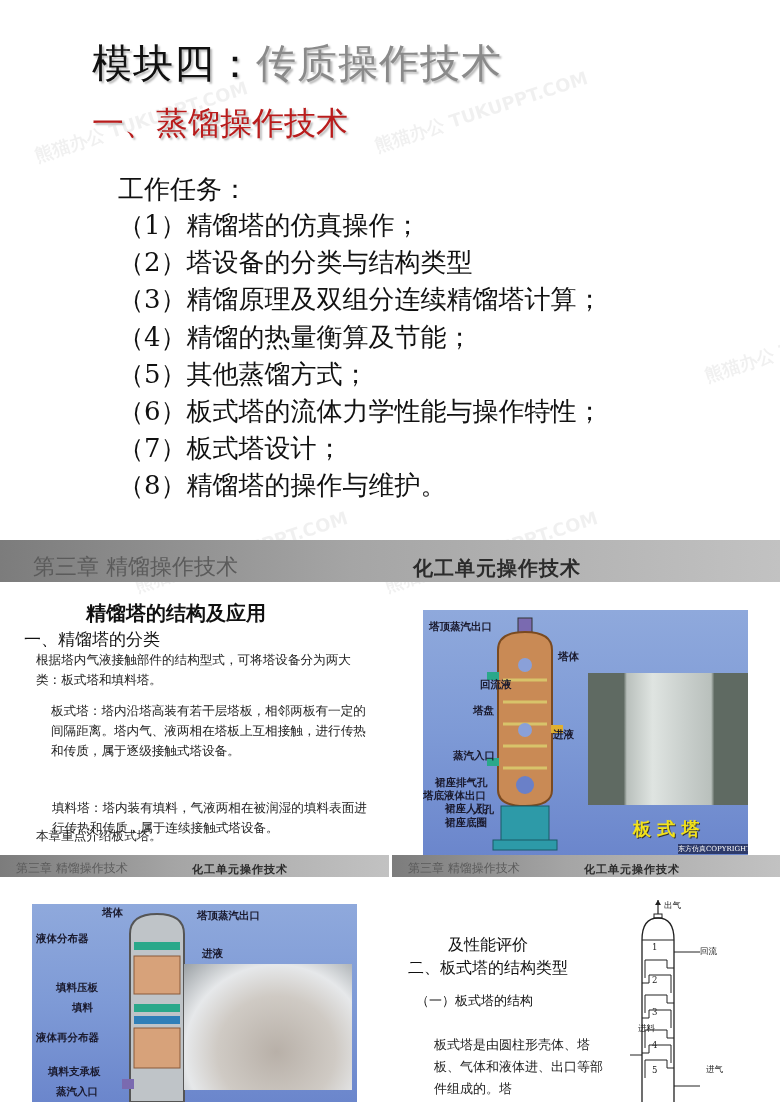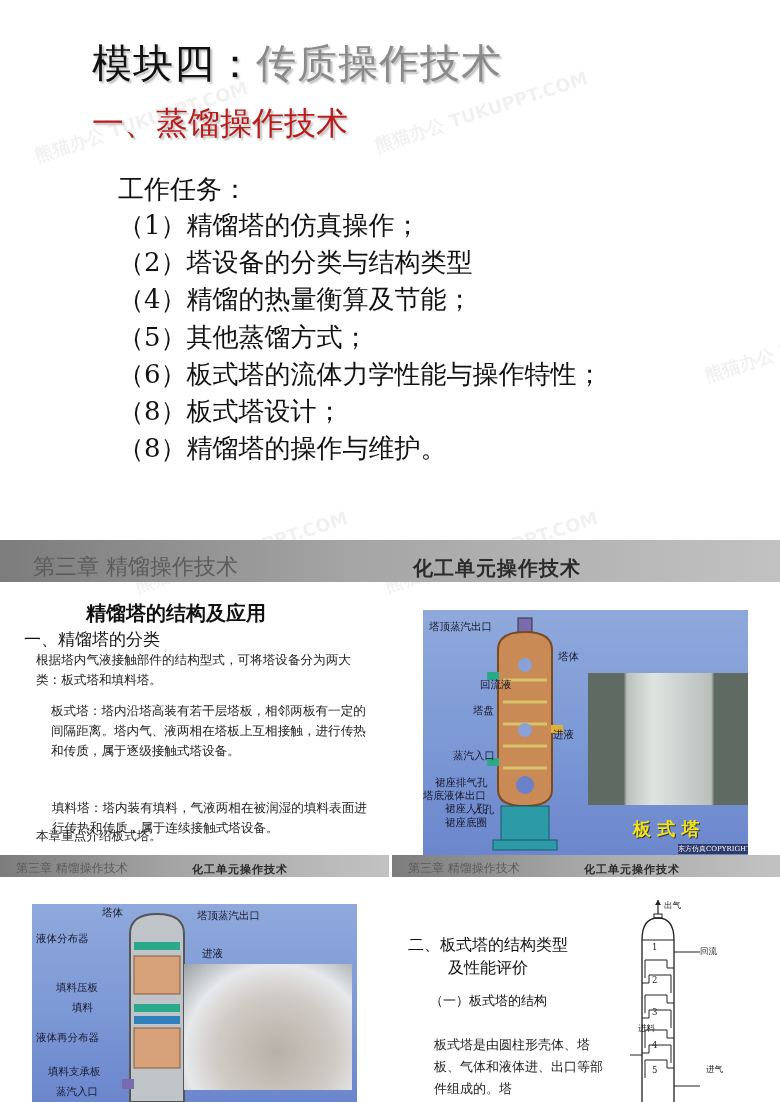--- a/index.html
+++ b/index.html
@@ -31,27 +31,27 @@
   .bar-sm .course { font-size:11px; letter-spacing:1px; }
 
   
   .s2-title { left:86px; top:600px; font-family:"DejaVu Sans", sans-serif; font-weight:bold;
     font-size:20px; white-space:nowrap; }
   .s2-h1 { left:24px; top:628px; font-family:"DejaVu Sans", sans-serif; font-size:17px; white-space:nowrap; }
   .s2-p { font-size:12.6px; line-height:20px; color:#222; left:36px; width:325px; }
 
   
   .panel { background:linear-gradient(to bottom,#8fa9dc 0%,#7e9ad6 50%,#6b86cc 100%); overflow:hidden; }
-  .lbl { position:absolute; font-size:10.5px; font-weight:normal; color:#1a1a2e; white-space:nowrap;text-align:right; }
+  .lbl { position:absolute; font-size:10.5px; font-weight:bold; color:#1a1a2e; white-space:nowrap;text-align:right; }
 
   .photo { position:absolute; background:linear-gradient(to right,#5f6a62 0%,#5f6a62 22%,#b9c0bc 24%,#dfe4e1 40%,#c9cfcc 60%,#b9c0bc 76%,#5f6a62 78%,#5f6a62 100%); }
 
   
   .s5-h { left:408px; top:933px; font-family:"DejaVu Sans", sans-serif; font-size:16px; line-height:23px; white-space:nowrap; }
-  .s5-sub { left:430px; top:992px; font-family:"DejaVu Sans", sans-serif; font-size:13px; white-space:nowrap; }
+  .s5-sub { left:416px; top:992px; font-family:"DejaVu Sans", sans-serif; font-size:13px; white-space:nowrap; }
   .s5-p { left:434px; top:1034px; font-size:13px; line-height:22px; width:180px; color:#222; }
   .diag-lbl { position:absolute; font-size:8.5px; color:#222; white-space:nowrap; }
 
   .wm { position:absolute; color:rgba(0,0,0,0.06); font-family:"DejaVu Sans", sans-serif; font-size:18px;
     transform:rotate(-18deg); white-space:nowrap; font-weight:bold; pointer-events:none; }
 </style>
 </head>
 <body>
 
 <div class="wm" style="left:30px;top:110px;">熊猫办公 TUKUPPT.COM</div>
@@ -62,24 +62,25 @@
 
 <section>
   <div class="abs title-main">
     <span class="dark">模块四：</span><span class="grey">传质操作技术</span>
   </div>
   <div class="abs subtitle">一、蒸馏操作技术</div>
   <div class="abs task-head">工作任务：</div>
   <ul class="abs task-list">
     <li>（1）精馏塔的仿真操作；</li>
     <li>（2）塔设备的分类与结构类型</li>
+    <li>（3）精馏原理及双组分连续精馏塔计算；</li>
     <li>（4）精馏的热量衡算及节能；</li>
     <li>（5）其他蒸馏方式；</li>
     <li>（6）板式塔的流体力学性能与操作特性；</li>
-    <li>（8）板式塔设计；</li>
+    <li>（7）板式塔设计；</li>
     <li>（8）精馏塔的操作与维护。</li>
   </ul>
 </section>
 
 <div class="abs bar bar-big">
   <span class="chap">第三章  精馏操作技术</span>
   <span class="course">化工单元操作技术</span>
 </div>
 
 <section>
@@ -154,22 +155,22 @@
   <span class="lbl" style="left:24px;top:77px;">填料压板</span>
   <span class="lbl" style="left:40px;top:97px;">填料</span>
   <span class="lbl" style="left:4px;top:127px;">液体再分布器</span>
   <span class="lbl" style="left:16px;top:161px;">填料支承板</span>
   <span class="lbl" style="left:24px;top:181px;">蒸汽入口</span>
   <div class="abs" style="left:152px;top:60px;width:168px;height:126px;background:radial-gradient(ellipse at 55% 70%,#b8b0a8 0%,#cfcac4 45%,#e6e8ea 70%,#9aa0a4 100%);"></div>
 </section>
 
 <section>
   <div class="abs s5-h">
+    <div style="padding-left:40px;">及性能评价</div>
     <div>二、板式塔的结构类型</div>
-    <div style="padding-left:40px;">及性能评价</div>
   </div>
   <div class="abs s5-sub">（一）板式塔的结构</div>
   <p class="abs s5-p" style="margin:0;">板式塔是由圆柱形壳体、塔板、气体和液体进、出口等部件组成的。塔</p>
 
   <svg class="abs" style="left:630px;top:900px;" width="100" height="202">
     <line x1="28" y1="0" x2="28" y2="14" stroke="#222" stroke-width="1.2"></line>
     <path d="M28 0 l-3 5 h6 z" fill="#222"></path>
     <rect x="24" y="14" width="8" height="4" fill="none" stroke="#222"></rect>
     <path d="M12 40 Q12 18 28 18 Q44 18 44 40 L44 202 M12 40 L12 202" fill="none" stroke="#222" stroke-width="1.3"></path>
     <line x1="12" y1="40" x2="44" y2="40" stroke="#222"></line>

